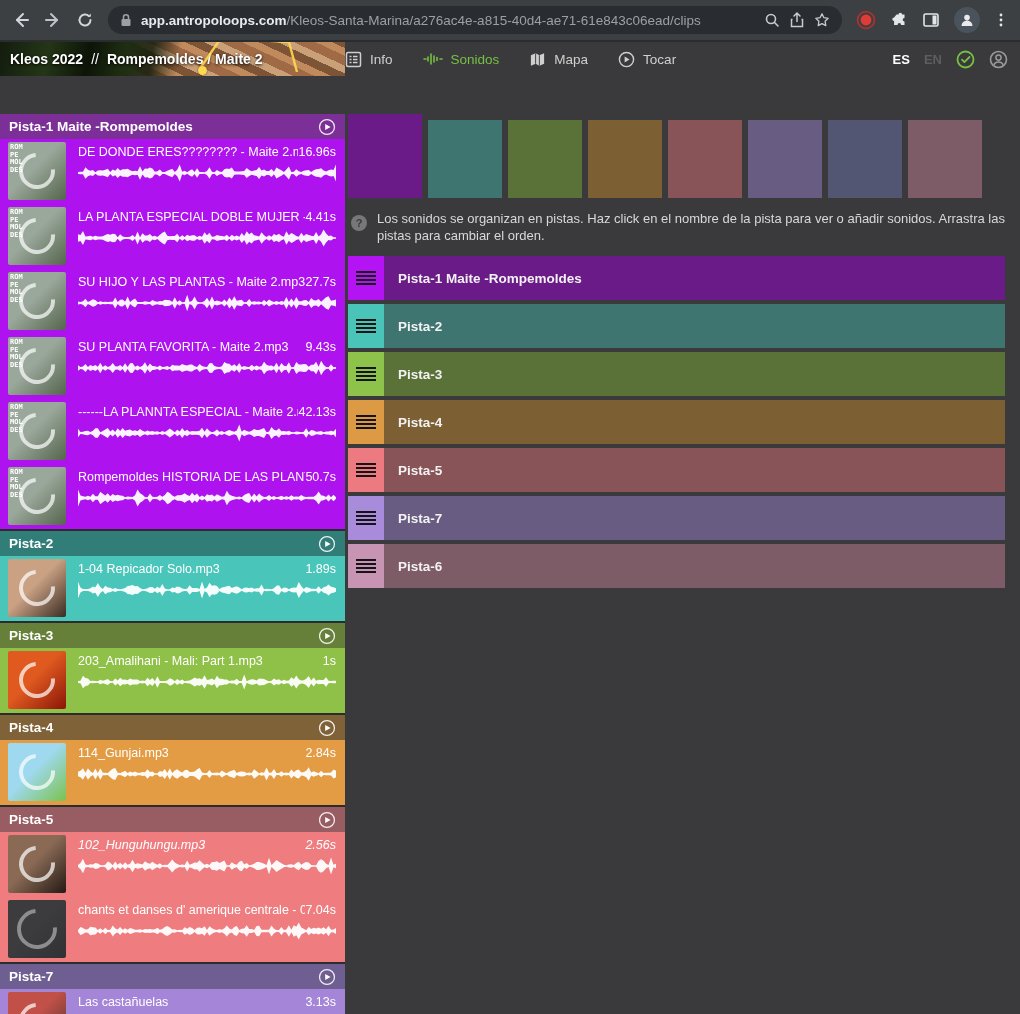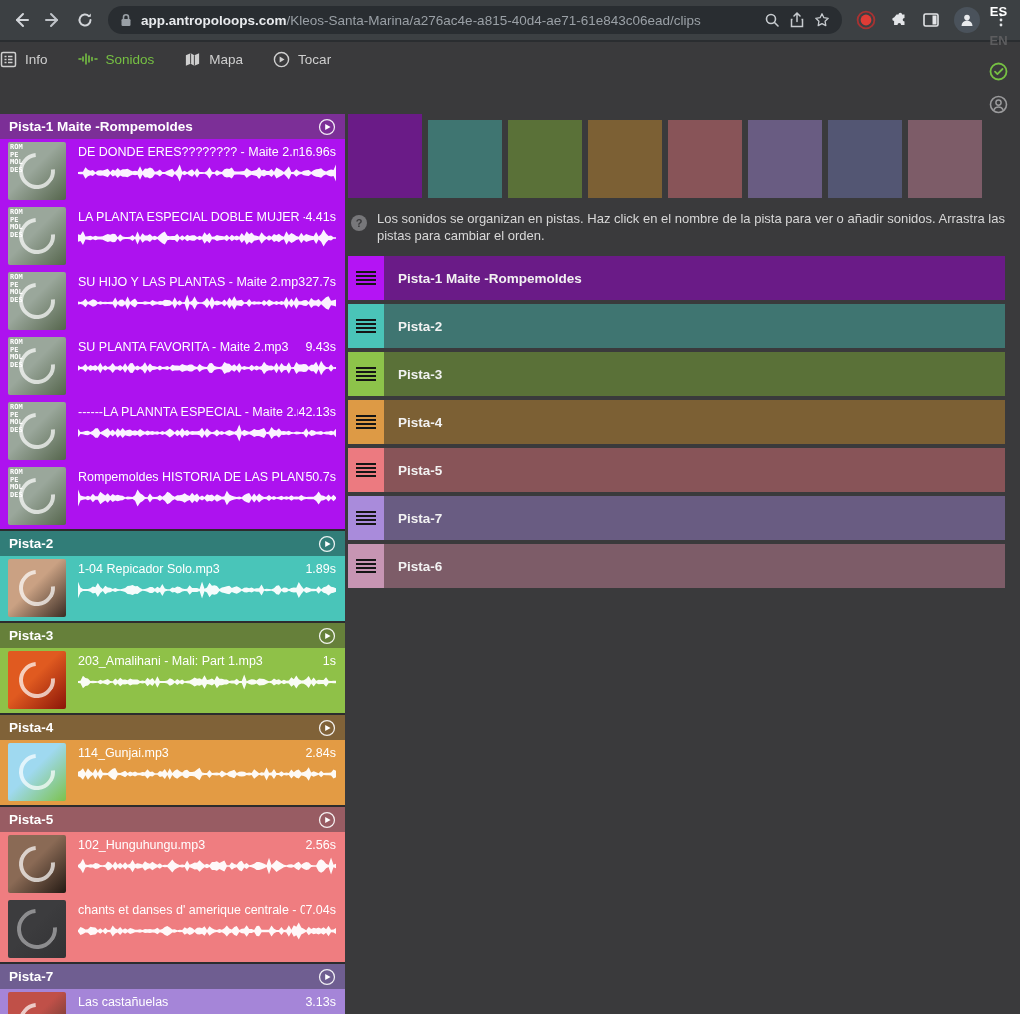--- a/index.html
+++ b/index.html
@@ -37,21 +37,21 @@
     padding-left:10px;color:#fff;font-size:14px;font-weight:600;text-shadow:0 1px 3px rgba(0,0,0,.95);
     background:
       linear-gradient(100deg,#141c0e 0%,#243617 14%,#0d1408 26%,#1f2e12 36%,rgba(20,28,12,.85) 44%,rgba(20,28,12,0) 52%),
       repeating-linear-gradient(25deg,#a06a46 0 9px,#c08a5c 9px 16px,#7e5436 16px 24px,#c9a078 24px 31px);}
   .appbar-left .crumb-sep{margin:0 8px;font-weight:400;}
   .map-border{position:absolute;right:42px;top:-6px;width:110px;height:36px;pointer-events:none;}
   .map-pin{position:absolute;right:138px;bottom:1px;width:9px;height:9px;border-radius:50%;background:#ffd84d;box-shadow:0 0 2px rgba(0,0,0,.6);}
   .appbar-right{flex:1;background:#3a3a3c;display:flex;align-items:center;gap:30px;padding-left:0;}
   .navitem{display:flex;align-items:center;gap:8px;color:#cfcfcf;font-size:13.5px;}
   .navitem.active{color:#76c043;}
-  .appbar-end{margin-left:auto;display:flex;align-items:center;gap:14px;padding-right:12px;flex-direction:column;}
+  .appbar-end{margin-left:auto;display:flex;align-items:center;gap:14px;padding-right:12px;}
   .lang-on{color:#fff;font-weight:700;font-size:13px;}
   .lang-off{color:#5d5d5f;font-weight:700;font-size:13px;}
 
   
   .sidebar{position:absolute;top:114px;left:0;width:345px;bottom:0;background:#2c2c2e;
     display:flex;flex-direction:column;gap:2px;overflow:hidden;}
   .sec-head{height:25px;flex-shrink:0;display:flex;align-items:center;padding:0 9px;color:#fff;
     font-weight:700;font-size:13.5px;}
   .sec-head svg{margin-left:auto;}
   .clip{height:65px;flex-shrink:0;position:relative;}
@@ -160,20 +160,29 @@
       <svg width="14" height="18" viewBox="0 0 14 18">
           <circle cx="7" cy="4" r="1.4" fill="#e3e5e8"></circle>
           <circle cx="7" cy="9" r="1.4" fill="#e3e5e8"></circle>
           <circle cx="7" cy="14" r="1.4" fill="#e3e5e8"></circle>
         </svg>
     </span>
   </div>
   <div class="chromeline"></div>
 
   <div class="appbar">
+    <div class="appbar-left">
+      <svg class="map-border" viewBox="0 0 110 36">
+          <path d="M6 34 L28 2 L96 6 L104 36" stroke="#ffd84d" stroke-width="2.4" fill="none" opacity="0.9"></path>
+        </svg>
+      <span class="map-pin"></span>
+      <span>Kleos 2022</span>
+      <span class="crumb-sep">//</span>
+      <span>Rompemoldes / Maite 2</span>
+    </div>
     <div class="appbar-right">
       <span class="navitem">
         <svg width="17" height="17" viewBox="0 0 17 17">
             <rect x="1.5" y="1.5" width="14" height="14" rx="1.5" stroke="#cfcfcf" stroke-width="1.5" fill="none"></rect>
             <path d="M4.5 5.5h2M4.5 8.5h2M4.5 11.5h2M8 5.5h4.5M8 8.5h4.5M8 11.5h4.5" stroke="#cfcfcf" stroke-width="1.3"></path>
           </svg>
         <span>Info</span>
       </span>
       <span class="navitem active">
         <svg width="20" height="16" viewBox="0 0 20 16">
@@ -400,21 +409,21 @@
         </div>
       </div>
       <div class="section">
         <div class="sec-head" style="background: rgb(152, 92, 99);">
           <span>Pista-5</span>
           <svg width="18" height="18" viewBox="0 0 20 20">
             <circle cx="10" cy="10" r="8.3" stroke="rgba(255,255,255,0.9)" stroke-width="1.4" fill="none"></circle>
             <path d="M8 6.6L14 10l-6 3.4z" fill="#fff"></path>
           </svg>
         </div>
-        <div class="clip" style="background: rgb(239, 125, 128);">
+        <div class="clip" style="background: rgb(239, 125, 128); font-style: italic;">
           <div class="thumb" style="background: linear-gradient(135deg, rgb(138, 106, 85) 0%, rgb(138, 106, 85) 45%, rgb(36, 26, 20) 100%);">
             <span class="ring"></span>
           </div>
           <div class="clip-body">
             <div class="clip-row">
               <span class="clip-title">102_Hunguhungu.mp3</span>
               <span class="clip-dur">2.56s</span>
             </div>
             <svg class="wave" viewBox="0 0 260 18" preserveAspectRatio="none">
               <path d="M0,9 L0.0,7.95 L2.5,6.05 L5.0,1.71 L7.5,7.51 L10.0,7.89 L12.5,7.14 L15.0,7.54 L17.5,6.05 L20.0,6.57 L22.5,8.01 L25.0,8.19 L27.5,7.63 L30.0,4.41 L32.5,5.81 L35.0,8.14 L37.5,4.62 L40.0,7.69 L42.5,5.66 L45.0,7.96 L47.5,5.31 L50.0,7.77 L52.5,6.72 L55.0,2.84 L57.5,7.32 L60.0,6.13 L62.5,6.72 L65.0,7.38 L67.5,4.16 L70.0,6.06 L72.5,6.82 L75.0,4.67 L77.5,6.60 L80.0,7.84 L82.5,6.28 L85.0,8.19 L87.5,7.87 L90.0,7.90 L92.5,5.44 L95.0,2.57 L97.5,5.59 L100.0,6.93 L102.5,8.12 L105.0,7.45 L107.5,8.07 L110.0,3.58 L112.5,7.71 L115.0,6.73 L117.5,5.46 L120.0,5.75 L122.5,3.30 L125.0,5.79 L127.5,7.70 L130.0,6.83 L132.5,7.90 L135.0,4.98 L137.5,5.02 L140.0,4.19 L142.5,5.91 L145.0,4.79 L147.5,3.58 L150.0,8.18 L152.5,8.14 L155.0,5.13 L157.5,7.03 L160.0,7.82 L162.5,4.85 L165.0,3.64 L167.5,7.40 L170.0,6.11 L172.5,8.15 L175.0,7.78 L177.5,6.85 L180.0,4.90 L182.5,5.01 L185.0,5.66 L187.5,6.85 L190.0,7.90 L192.5,0.66 L195.0,8.07 L197.5,5.70 L200.0,3.10 L202.5,4.84 L205.0,6.17 L207.5,7.80 L210.0,8.17 L212.5,7.60 L215.0,7.36 L217.5,8.03 L220.0,5.99 L222.5,4.77 L225.0,7.77 L227.5,5.97 L230.0,4.88 L232.5,5.50 L235.0,7.93 L237.5,8.16 L240.0,8.18 L242.5,3.72 L245.0,2.25 L247.5,3.86 L250.0,6.70 L252.5,8.12 L255.0,0.60 L257.5,7.87 L260.0,6.78 L260,9 L260.0,11.22 L257.5,10.13 L255.0,17.40 L252.5,9.88 L250.0,11.30 L247.5,14.14 L245.0,15.75 L242.5,14.28 L240.0,9.82 L237.5,9.84 L235.0,10.07 L232.5,12.50 L230.0,13.12 L227.5,12.03 L225.0,10.23 L222.5,13.23 L220.0,12.01 L217.5,9.97 L215.0,10.64 L212.5,10.40 L210.0,9.83 L207.5,10.20 L205.0,11.83 L202.5,13.16 L200.0,14.90 L197.5,12.30 L195.0,9.93 L192.5,17.34 L190.0,10.10 L187.5,11.15 L185.0,12.34 L182.5,12.99 L180.0,13.10 L177.5,11.15 L175.0,10.22 L172.5,9.85 L170.0,11.89 L167.5,10.60 L165.0,14.36 L162.5,13.15 L160.0,10.18 L157.5,10.97 L155.0,12.87 L152.5,9.86 L150.0,9.82 L147.5,14.42 L145.0,13.21 L142.5,12.09 L140.0,13.81 L137.5,12.98 L135.0,13.02 L132.5,10.10 L130.0,11.17 L127.5,10.30 L125.0,12.21 L122.5,14.70 L120.0,12.25 L117.5,12.54 L115.0,11.27 L112.5,10.29 L110.0,14.42 L107.5,9.93 L105.0,10.55 L102.5,9.88 L100.0,11.07 L97.5,12.41 L95.0,15.43 L92.5,12.56 L90.0,10.10 L87.5,10.13 L85.0,9.81 L82.5,11.72 L80.0,10.16 L77.5,11.40 L75.0,13.33 L72.5,11.18 L70.0,11.94 L67.5,13.84 L65.0,10.62 L62.5,11.28 L60.0,11.87 L57.5,10.68 L55.0,15.16 L52.5,11.28 L50.0,10.23 L47.5,12.69 L45.0,10.04 L42.5,12.34 L40.0,10.31 L37.5,13.38 L35.0,9.86 L32.5,12.19 L30.0,13.59 L27.5,10.37 L25.0,9.81 L22.5,9.99 L20.0,11.43 L17.5,11.95 L15.0,10.46 L12.5,10.86 L10.0,10.11 L7.5,10.49 L5.0,16.29 L2.5,11.95 L0.0,10.05 Z" fill="#ffffff" fill-opacity="0.95"></path>

